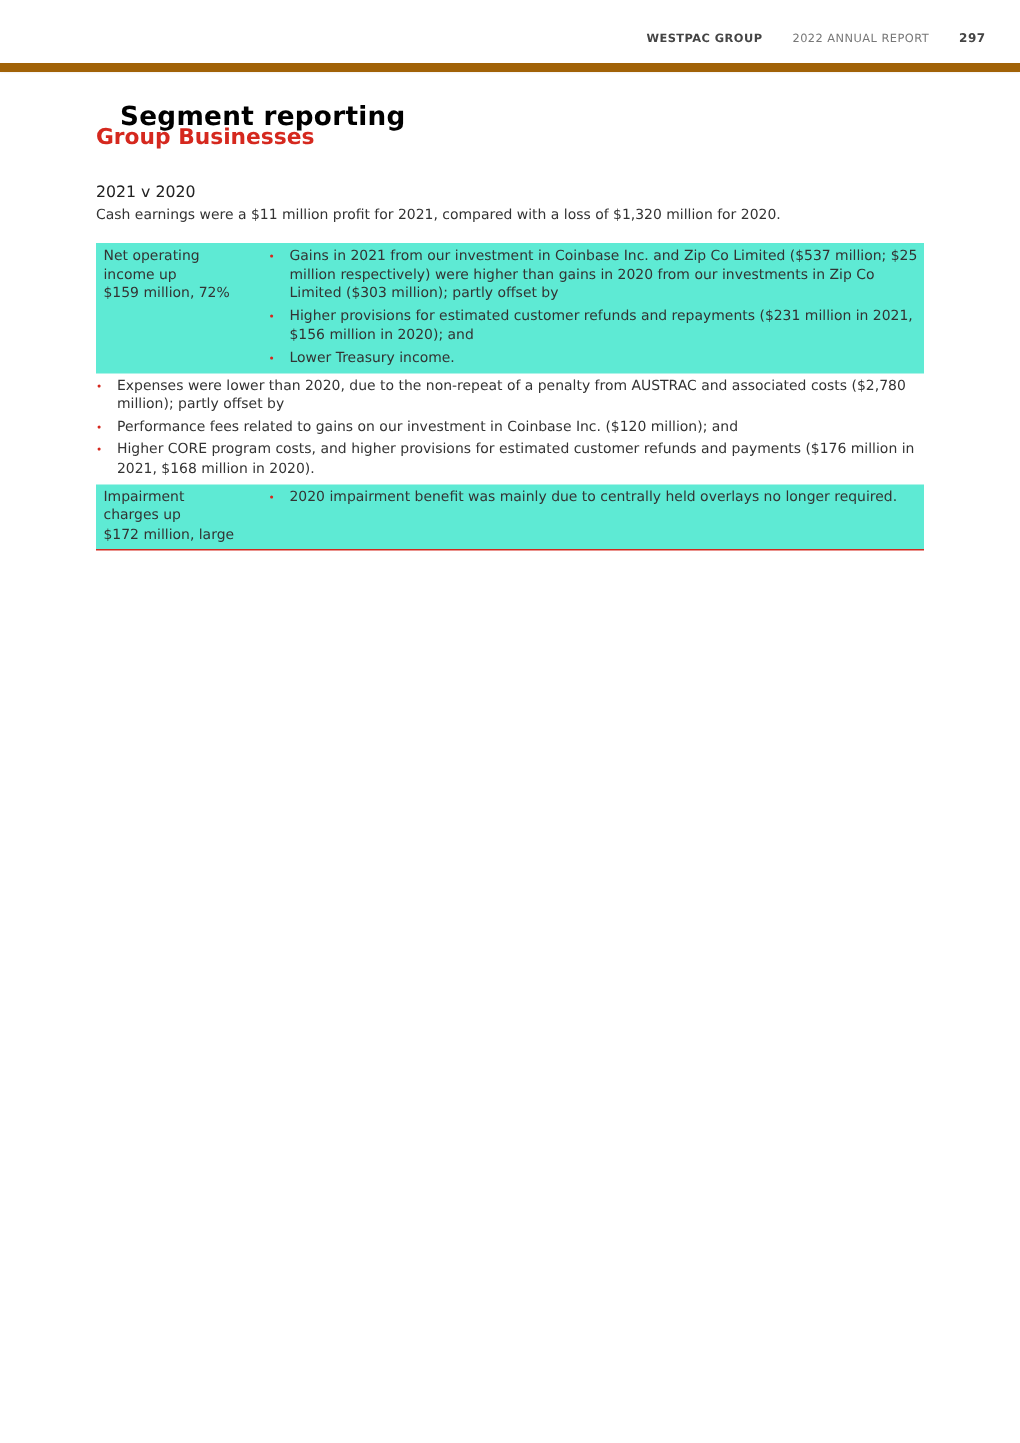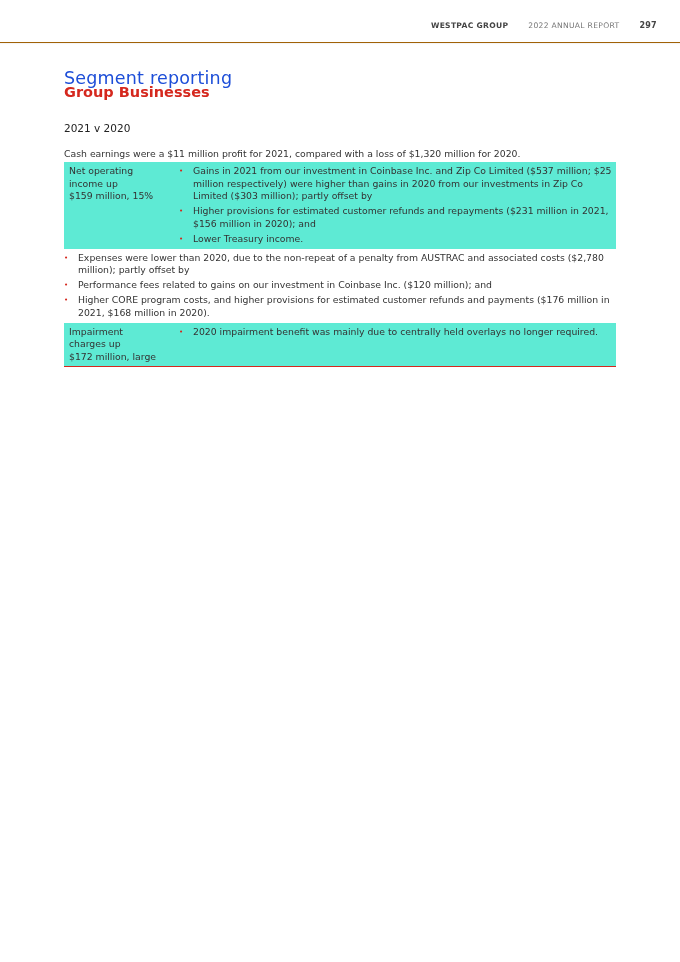--- a/index.html
+++ b/index.html
@@ -2,45 +2,45 @@
 <html><head>
 <meta charset="utf-8">
 <style>
   html, body { margin: 0; padding: 0; }
   body {
     width: 680px; height: 962px; background: #ffffff; position: relative; overflow: hidden;
     font-family: "DejaVu Sans", "Liberation Sans", sans-serif; color: #333333;
   }
   .header {
     position: absolute; left: 0; top: 0; width: 680px; height: 42px;
-    border-bottom: 1px solid #a16207; box-shadow: 0 1px 1px rgba(0,0,0,0.04);
+    border-bottom: 6px solid #a16207; box-shadow: 0 1px 1px rgba(0,0,0,0.04);
   }
   .header-right {
     position: absolute; right: 23px; top: 21px;
     font-size: 7.6px; letter-spacing: 0.3px; color: #555;
     display: flex; align-items: baseline;
   }
   .brand { font-weight: bold; color: #444; }
   .report { margin-left: 20px; color: #777; }
   .pageno { margin-left: 20px; font-weight: bold; color: #444; font-size: 8px; }
 
   .title {
-    position: absolute; left: 64px; top: 68px; margin: 0;
-    font-size: 17.5px; font-weight: normal; color: #1d4ed8; letter-spacing: 0.2px;
+    position: absolute; left: 80px; top: 68px; margin: 0;
+    font-size: 17.5px; font-weight: bold; color: #000000; letter-spacing: 0.2px;
   }
   .subtitle {
     position: absolute; left: 64px; top: 84px; margin: 0;
     font-size: 14.5px; font-weight: bold; color: #d5281e;
   }
   .period {
     position: absolute; left: 64px; top: 122px; margin: 0;
     font-size: 10.5px; font-weight: normal; color: #222;
   }
   .intro {
-    position: absolute; left: 64px; top: 148px; margin: 0;
+    position: absolute; left: 64px; top: 138px; margin: 0;
     font-size: 9.3px; color: #333;
   }
   .table {
     position: absolute; left: 64px; top: 162px; width: 552px;
     border-bottom: 1.5px solid #d5281e;
   }
   .row { display: flex; padding: 3px 0 3px 0; }
   .row.shaded { background: #5eead4; }
   .label-cell {
     width: 110px; padding-left: 5px; font-size: 9.3px; line-height: 12.6px; color: #333;
@@ -69,21 +69,21 @@
 <h2 class="subtitle">Group Businesses</h2>
 <h3 class="period">2021 v 2020</h3>
 <p class="intro">Cash earnings were a $11 million profit for 2021, compared with a loss of $1,320 million for 2020.</p>
 
 <div class="table">
 
   <div class="row shaded">
     <div class="label-cell">
       <span>Net operating</span>
       <span>income up</span>
-      <span>$159 million, 15%</span>
+      <span>$159 million, 72%</span>
     </div>
     <ul class="items">
       <li class="item">
         <span class="bullet">•</span>
         <span class="item-text">Gains in 2021 from our investment in Coinbase Inc. and Zip Co Limited ($537 million; $25 million respectively) were higher than gains in 2020 from our investments in Zip Co Limited ($303 million); partly offset by</span>
       </li>
       <li class="item">
         <span class="bullet">•</span>
         <span class="item-text">Higher provisions for estimated customer refunds and repayments ($231 million in 2021, $156 million in 2020); and</span>
       </li>

